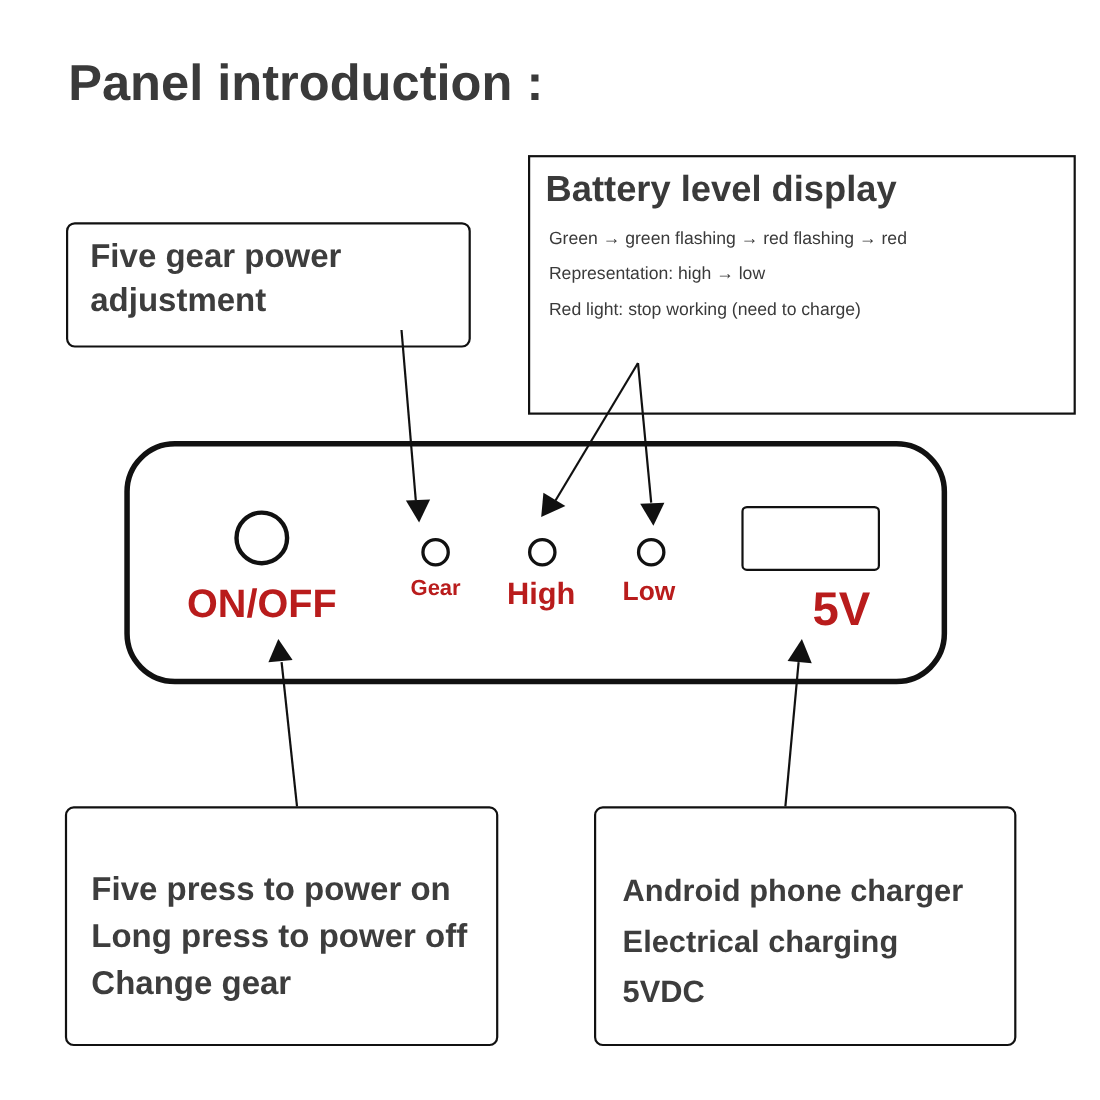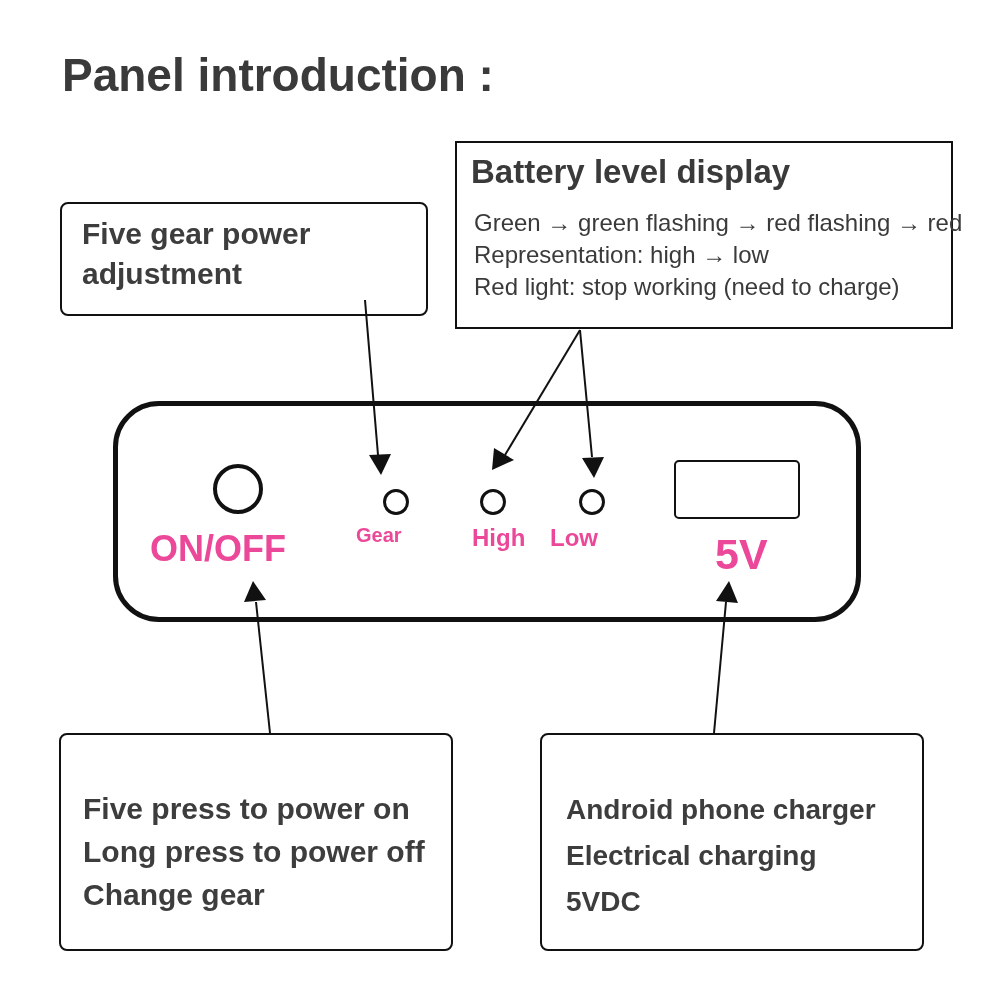--- a/index.html
+++ b/index.html
@@ -4,25 +4,25 @@
 <style>
   html, body { margin: 0; padding: 0; background: #ffffff; }
   body { width: 1000px; height: 1000px; position: relative; overflow: hidden;
          font-family: "Liberation Sans", "DejaVu Sans", sans-serif; color: #3a3a3a; }
   .abs { position: absolute; }
   .title { left: 62px; top: 48px; font-size: 46px; font-weight: bold; color: #3a3a3a; white-space: nowrap; }
   .box { border: 2px solid #111; border-radius: 8px; background: #fff; box-sizing: border-box; }
   .bold { font-weight: bold; color: #3d3d3d; }
   #gear-box { left: 60px; top: 202px; width: 368px; height: 114px; }
   #gear-box .txt { position: absolute; left: 20px; top: 10px; font-size: 30px; line-height: 40px; }
-  #battery-box { left: 455px; top: 141px; width: 498px; height: 188px; border-radius: 0; padding-left: 28px; }
+  #battery-box { left: 480px; top: 141px; width: 498px; height: 236px; border-radius: 0; padding-left: 28px; }
   #battery-box .hdr { position: absolute; left: 14px; top: 10px; font-size: 33px; font-weight: bold; color: #3a3a3a; white-space: nowrap; }
-  #battery-box .line { position: absolute; left: 17px; font-size: 24px; color: #3a3a3a; white-space: nowrap; }
+  #battery-box .line { position: absolute; left: 17px; font-size: 16px; color: #3a3a3a; white-space: nowrap; }
   #panel { left: 113px; top: 401px; width: 748px; height: 221px; border: 5px solid #111; border-radius: 46px; box-sizing: border-box; background: #fff; }
-  .lbl { font-weight: bold; color: #ec4899; white-space: nowrap; }
+  .lbl { font-weight: bold; color: #b91c1c; white-space: nowrap; text-align: center; }
   #power-box { left: 59px; top: 733px; width: 394px; height: 218px; }
   #power-box .txt { position: absolute; left: 22px; top: 52px; font-size: 30px; line-height: 43px; white-space: nowrap; }
   #charge-box { left: 540px; top: 733px; width: 384px; height: 218px; }
   #charge-box .txt { position: absolute; left: 24px; top: 52px; font-size: 28px; line-height: 46px; white-space: nowrap; }
   svg.arrows { position: absolute; left: 0; top: 0; pointer-events: none; }
 </style>
 </head>
 <body>
 
 <div class="abs title">Panel introduction :</div>
@@ -43,21 +43,21 @@
 
 <div class="abs" id="panel"></div>
 
 <div class="abs" style="left:213px; top:464px; width:50px; height:50px; border:4px solid #111; border-radius:50%; box-sizing:border-box;"></div>
 <div class="abs lbl" style="left:150px; top:528px; width:176px; font-size:36px;">ON/OFF</div>
 
 <div class="abs" style="left:383px; top:489px; width:26px; height:26px; border:3px solid #111; border-radius:50%; box-sizing:border-box;"></div>
 <div class="abs lbl" style="left:356px; top:524px; width:80px; font-size:20px;">Gear</div>
 
 <div class="abs" style="left:480px; top:489px; width:26px; height:26px; border:3px solid #111; border-radius:50%; box-sizing:border-box;"></div>
-<div class="abs lbl" style="left:472px; top:524px; width:80px; font-size:24px;">High</div>
+<div class="abs lbl" style="left:452px; top:524px; width:80px; font-size:28px;">High</div>
 
 <div class="abs" style="left:579px; top:489px; width:26px; height:26px; border:3px solid #111; border-radius:50%; box-sizing:border-box;"></div>
 <div class="abs lbl" style="left:550px; top:524px; width:80px; font-size:24px;">Low</div>
 
 <div class="abs" style="left:674px; top:460px; width:126px; height:59px; border:2px solid #111; border-radius:5px; box-sizing:border-box;"></div>
 <div class="abs lbl" style="left:715px; top:530px; width:100px; font-size:43px;">5V</div>
 
 <div class="abs box" id="power-box">
   <div class="txt bold">
     <div>Five press to power on</div>

